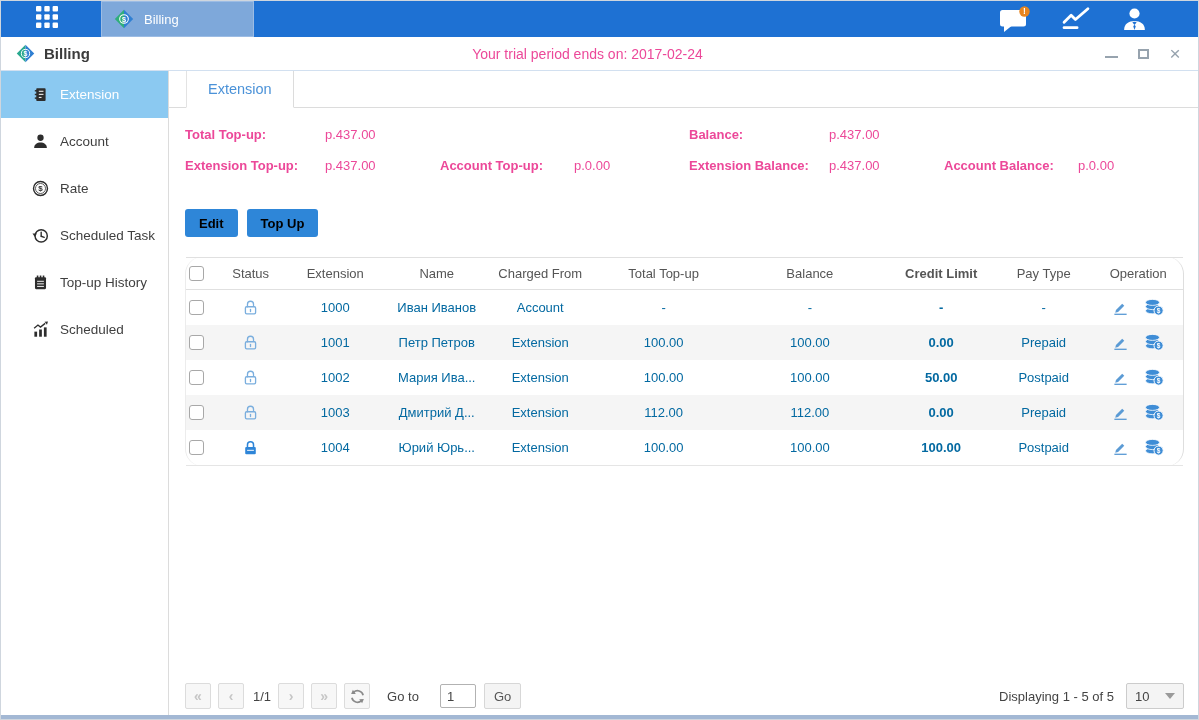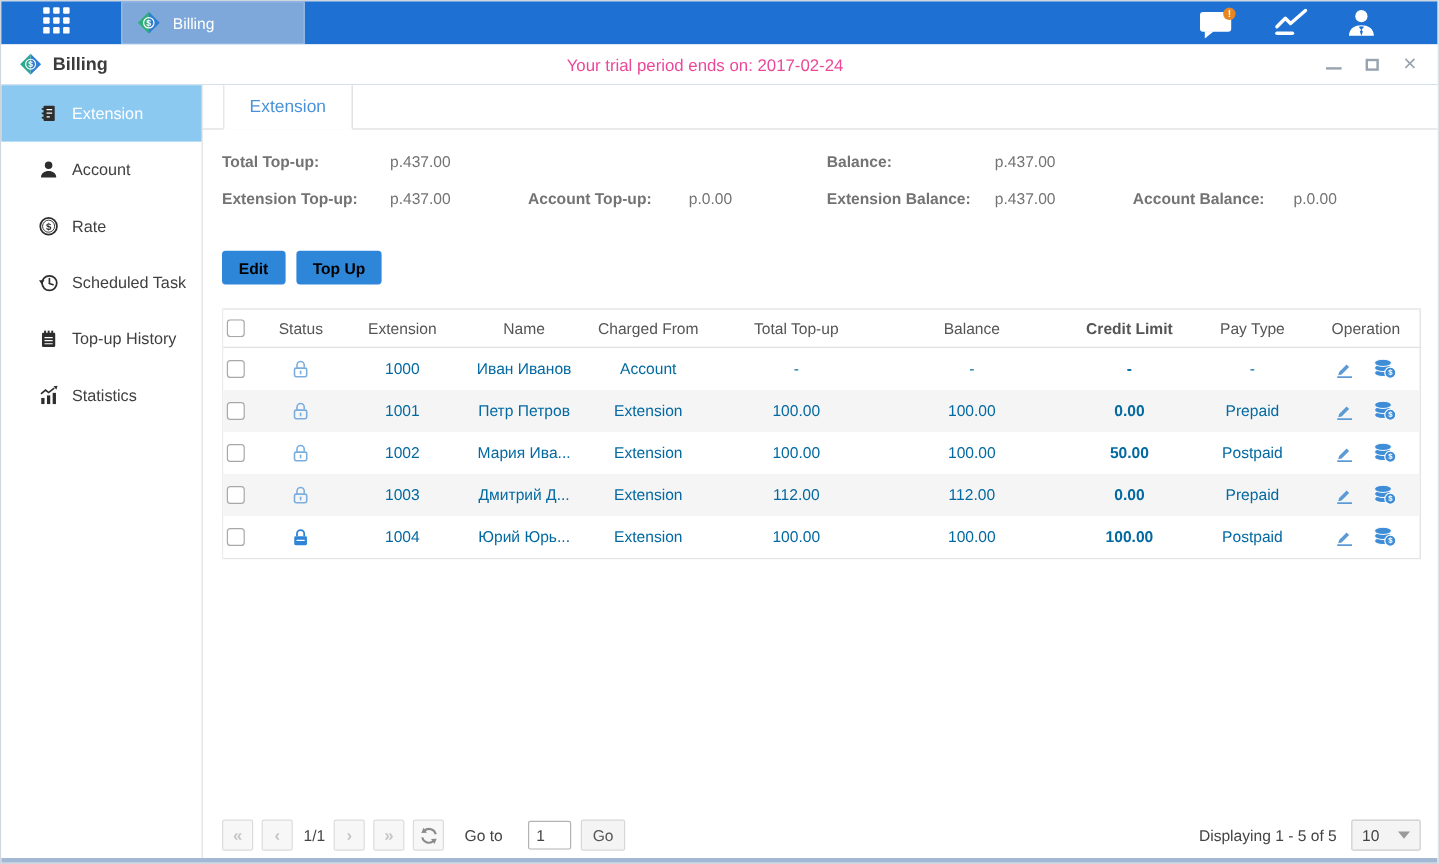--- a/index.html
+++ b/index.html
@@ -61,37 +61,37 @@
   }
   .tabstrip { height:37px; border-bottom:1px solid #dcdcdc; display:flex; }
   .tab-active {
     margin-left:17px; height:37px; padding:0 21px; display:flex; align-items:center;
     background:#fff; border-left:1px solid #e3e3e3; border-right:1px solid #dcdcdc;
     margin-bottom:-1px; border-bottom:1px solid #fff;
     color:#4b92d8; font-size:14.5px; cursor:pointer;
   }
   .content { flex:1; display:flex; flex-direction:column; padding:0 16px; }
 
-  .summary { display:flex; margin-top:17px; font-size:13px; color:#737373; }
+  .summary { display:flex; margin-top:17px; font-size:13px; color:#ec4899; }
   .sum-col { width:508px; }
   .sum-row { display:flex; margin-bottom:12px; height:19px; align-items:center; }
   .sum-label { font-weight:bold; }
   .lw1 { width:128px; }
   .sum-value { width:115px;margin-left:12px; }
   .lw2 { width:122px; }
 
   .actions { margin-top:22px; display:flex; gap:9px; }
   .btn-blue {
     background:#2e86d8; color:#000000; border:none; font-family:inherit;
     font-size:13px; font-weight:bold; height:28px; padding:0 14px;
     border-radius:3px; cursor:pointer;
   }
 
   
-  .table { margin-top:20px; border-left:1px solid #ececec; border-right:1px solid #dedede; }
+  .table { margin-top:20px; border-left:1px solid #ececec; border-right:1px solid #dedede;border-radius:17px; }
   .thead {
     display:flex; height:33px; align-items:center;
     border-top:1px solid #e0e0e0; border-bottom:1px solid #e0e0e0;
     color:#555; font-size:13px;
   }
   .trow { display:flex; height:35px; align-items:center; color:#0369a1; font-size:13px; }
   .tbody .trow:nth-child(even) { background:#f5f5f5; }
   .tbody { border-bottom:1px solid #e5e5e5; }
   .cell { display:flex; align-items:center; justify-content:center; overflow:hidden; white-space:nowrap; }
   .c-check { width:34px; justify-content:flex-start; padding-left:3px; }
@@ -287,21 +287,21 @@
     <div class="side-item">
       <span class="side-icon">
         <svg width="17" height="17" viewBox="0 0 20 20">
           <polyline points="2.5,8.5 7,4.8 10,7.2 15.5,2.8" fill="none" stroke="currentColor" stroke-width="1.6"></polyline>
           <polygon points="14.8,1 18.8,0.6 17.6,4.4" fill="currentColor"></polygon>
           <rect x="2.8" y="12.5" width="3.2" height="6" fill="currentColor"></rect>
           <rect x="8.4" y="10" width="3.2" height="8.5" fill="currentColor"></rect>
           <rect x="14" y="7.5" width="3.2" height="11" fill="currentColor"></rect>
         </svg>
       </span>
-      <span class="side-label">Statistics</span>
+      <span class="side-label">Scheduled</span>
     </div>
   </div>
 
   <div class="main">
     <div class="tabstrip">
       <div class="tab-active">Extension</div>
     </div>
 
     <div class="content">
 

